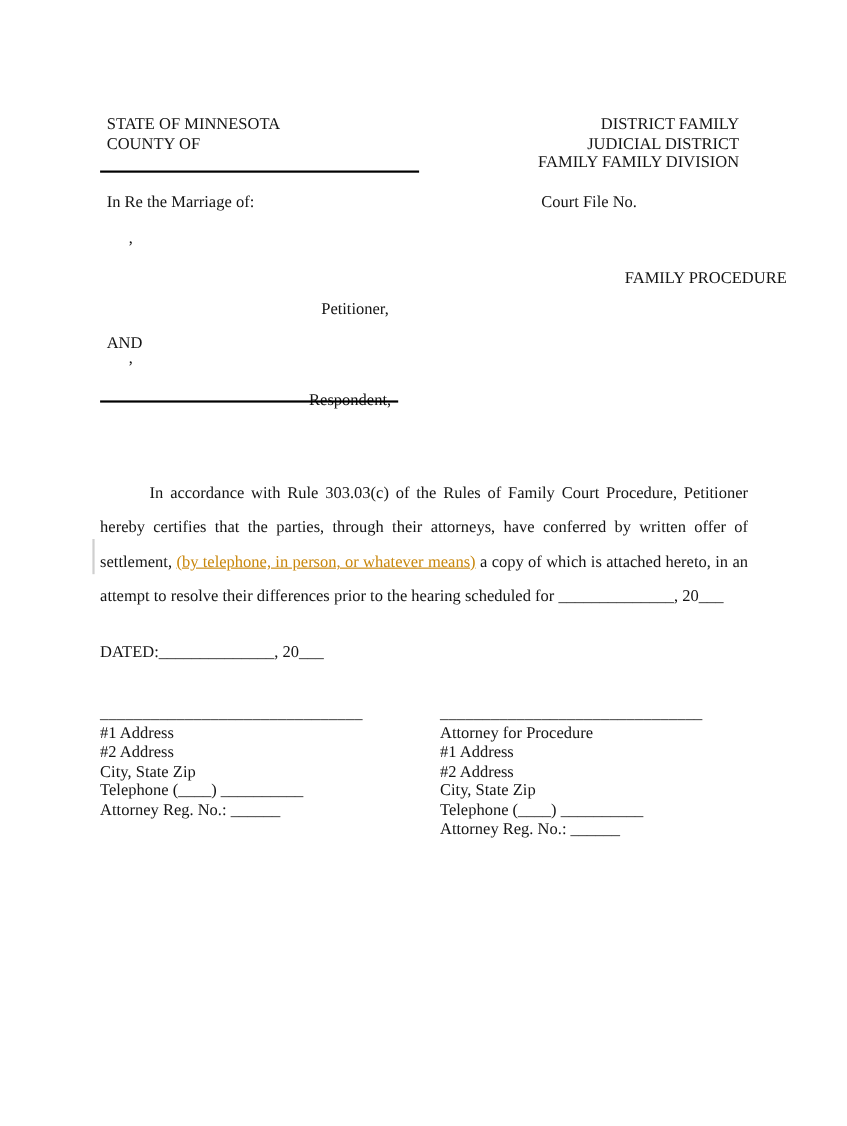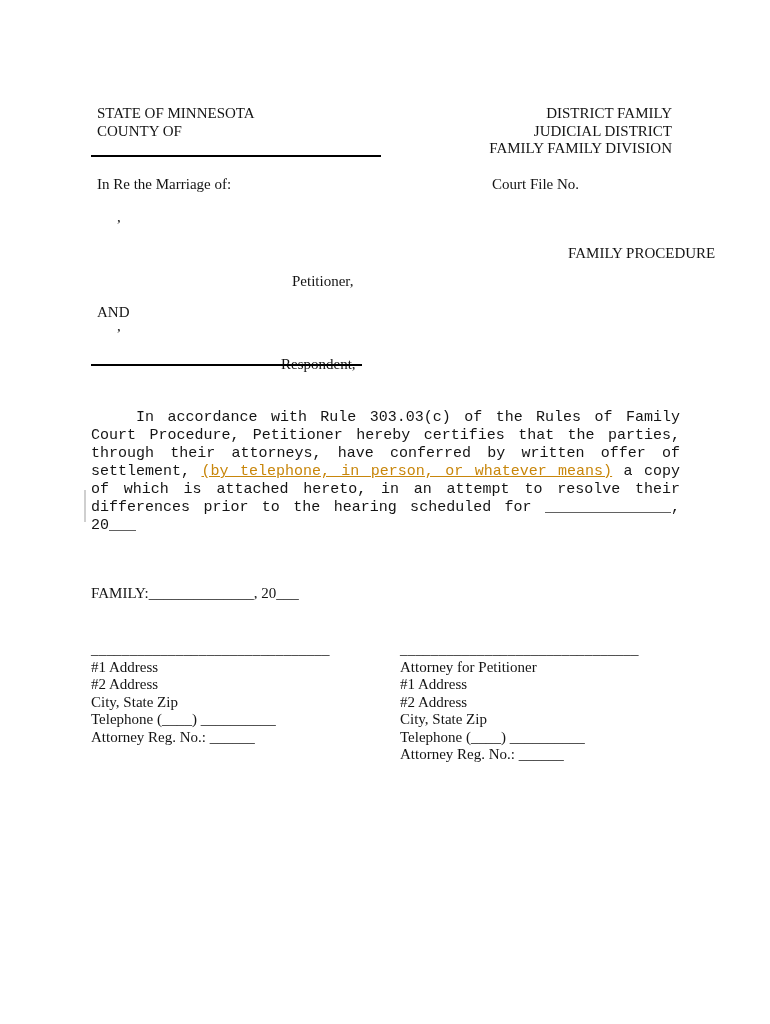--- a/index.html
+++ b/index.html
@@ -37,25 +37,24 @@
   .resp-comma { left: 117px; top: 318px; }
   .resp-label { left: 281px; top: 332px; margin-top: 24px; }
 
   .change-bar {
     left: 84px; top: 490px;
     width: 2px; height: 32px;
     background: #cfcfcf;
   }
 
   .body-par {
-    left: 91px; top: 409px; width: 589px;
-    line-height: 18px;
+    left: 91px; top: 434px; width: 589px;
+    line-height: 31px;
     text-align: justify;
     text-indent: 45px;
-    font-family: Liberation Mono, monospace;
   }
   .highlight {
     text-decoration: underline;
   }
   .dated { left: 91px; top: 585px; }
 
   .sig-col {
     top: 641px;
     line-height: 17.5px;
     white-space: nowrap;
@@ -96,34 +95,34 @@
   <div class="abs resp-label">Respondent,</div>
 
   <hr class="abs rule cap-rule">
 
   <div class="abs change-bar"></div>
 
   <div class="abs body-par">
     <span>In accordance with Rule 303.03(c) of the Rules of Family Court Procedure, Petitioner hereby certifies that the parties, through their attorneys, have conferred by written offer of settlement, </span><span class="highlight" style="color: rgb(200, 134, 11);">(by telephone, in person, or whatever means)</span><span> a copy of which is attached hereto, in an attempt to resolve their differences prior to the hearing scheduled for ______________, 20___</span>
   </div>
 
-  <div class="abs dated">FAMILY:______________, 20___</div>
+  <div class="abs dated">DATED:______________, 20___</div>
 
   <div class="abs sig-col left">
     <div class="sig-line">_______________________________</div>
     <div>#1 Address</div>
     <div>#2 Address</div>
     <div>City, State Zip</div>
     <div>Telephone (____) __________</div>
     <div>Attorney Reg. No.: ______</div>
   </div>
 
   <div class="abs sig-col right">
     <div class="sig-line">_______________________________</div>
-    <div>Attorney for Petitioner</div>
+    <div>Attorney for Procedure</div>
     <div>#1 Address</div>
     <div>#2 Address</div>
     <div>City, State Zip</div>
     <div>Telephone (____) __________</div>
     <div>Attorney Reg. No.: ______</div>
   </div>
 
 </div>
 
 </body></html>

